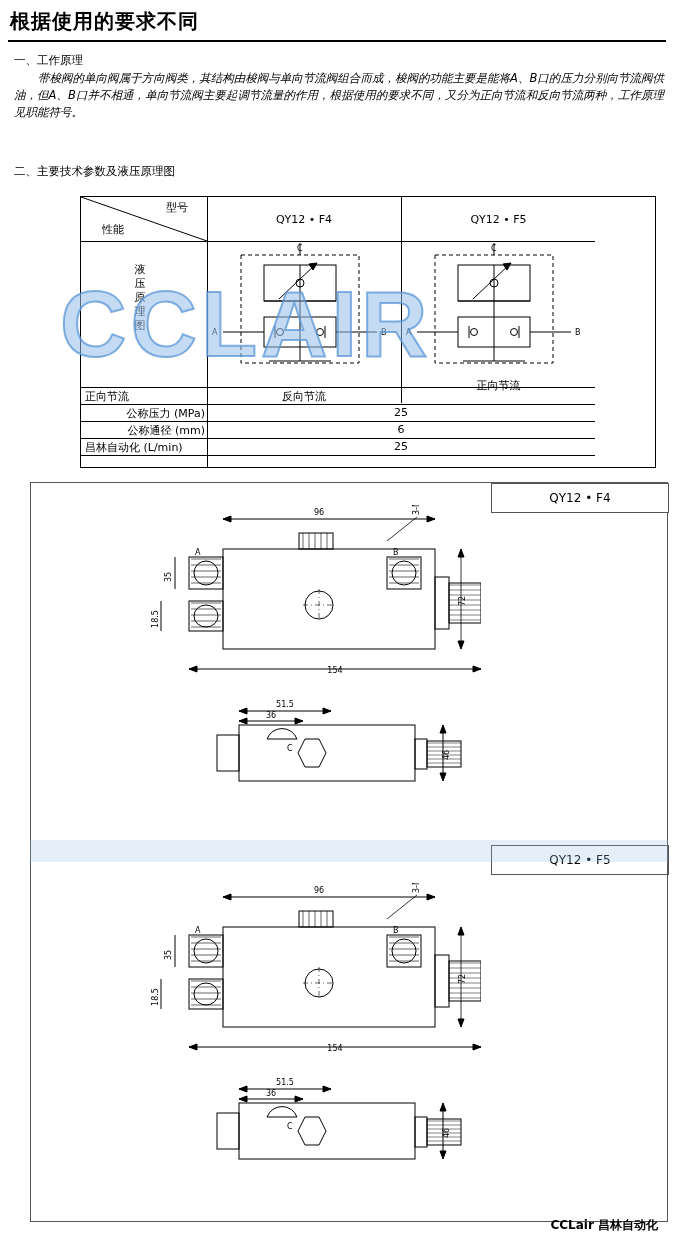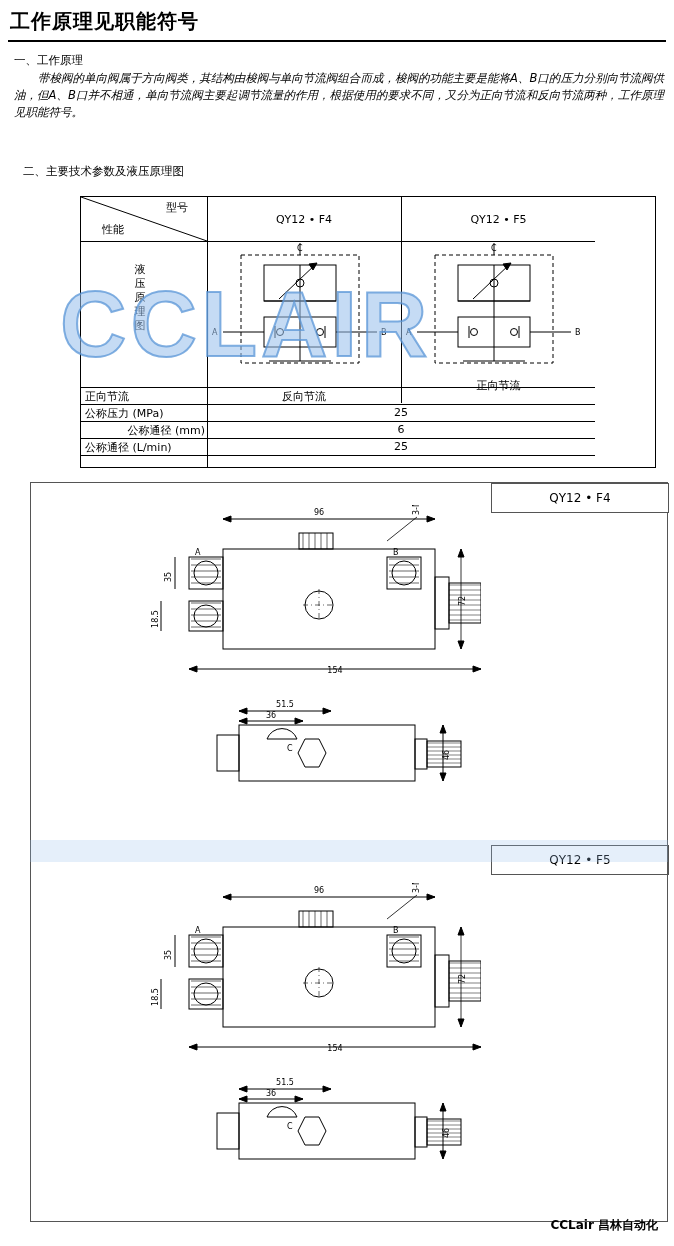--- a/index.html
+++ b/index.html
@@ -24,21 +24,21 @@
   }
 
   
   .sec{
     position:absolute; font-size:11.5px; line-height:17px;
     font-family:"DejaVu Sans","Liberation Sans",sans-serif;
   }
   #sec1-head{left:14px; top:52px;}
   #para1{left:14px; top:70px; width:650px; text-indent:24px; text-align:justify;font-style:italic;}
   #para2{left:14px; top:142px; width:650px; text-indent:24px;}
-  #sec2-head{left:23px; top:163px;}
+  #sec2-head{left:14px; top:163px;}
 
   
   .table{
     position:absolute; left:80px; top:196px; width:576px; height:272px;
     border:1px solid #000;
     box-sizing:border-box;
   }
   .vline{position:absolute; background:#000; width:1px;}
   .hline{position:absolute; background:#000; height:1px;}
   .cell{
@@ -98,21 +98,21 @@
   }
 
   svg{display:block;}
   .dim{font-size:8px;font-family:"DejaVu Sans",sans-serif;}
 </style>
 </head>
 <body>
 
 <div class="page">
 
-  <div class="title">工作原理见职能符号</div>
+  <div class="title">根据使用的要求不同</div>
   <div class="title-rule"></div>
 
   <div class="sec" id="sec1-head">一、工作原理</div>
   <div class="sec" id="para1">带梭阀的单向阀属于方向阀类，其结构由梭阀与单向节流阀组合而成，梭阀的功能主要是能将A、B口的压力分别向节流阀供油，但A、B口并不相通，单向节流阀主要起调节流量的作用，根据使用的要求不同，又分为正向节流和反向节流两种，工作原理见职能符号。</div>
   <div class="sec" id="sec2-head">二、主要技术参数及液压原理图</div>
 
   <div class="table">
 
     <div class="vline" style="left:126px; top:0; height:271px;"></div>
     <div class="vline" style="left:320px; top:0; height:206px;"></div>
@@ -197,27 +197,27 @@
       </g>
       <text class="dim" x="88" y="8" font-size="9">C</text>
       <text class="dim" x="3" y="92" font-size="9">A</text>
       <text class="dim" x="172" y="92" font-size="9">B</text>
     </svg>
 
     <div class="cell" style="left:4px; top:192px; width:120px; text-align:left;">正向节流</div>
     <div class="cell" style="left:126px; top:192px; width:194px;">反向节流</div>
     <div class="cell" style="left:321px; top:181px; width:193px;">正向节流</div>
 
-    <div class="cell" style="left:4px; top:209px; width:120px; text-align:left;">公称压力 (MPa)</div>
+    <div class="cell" style="left:4px; top:209px; width:120px; text-align:right;">公称压力 (MPa)</div>
     <div class="cell" style="left:126px; top:209px; width:388px;">25</div>
 
     <div class="cell" style="left:4px; top:226px; width:120px; text-align:right;">公称通径 (mm)</div>
     <div class="cell" style="left:126px; top:226px; width:388px;">6</div>
 
-    <div class="cell" style="left:4px; top:243px; width:120px; text-align:left;">公称通径 (L/min)</div>
+    <div class="cell" style="left:4px; top:243px; width:120px; text-align:left;">昌林自动化 (L/min)</div>
     <div class="cell" style="left:126px; top:243px; width:388px;">25</div>
   </div>
 
   <div class="draw-box">
 
     <div class="dwg-tag" style="left:460px; top:0px; width:178px; height:30px;">QY12 • F4</div>
 
     <svg style="position:absolute;left:120px;top:22px;" width="330" height="180" viewBox="0 0 330 180">
       <g stroke="#000" fill="none" stroke-width="1">
 

